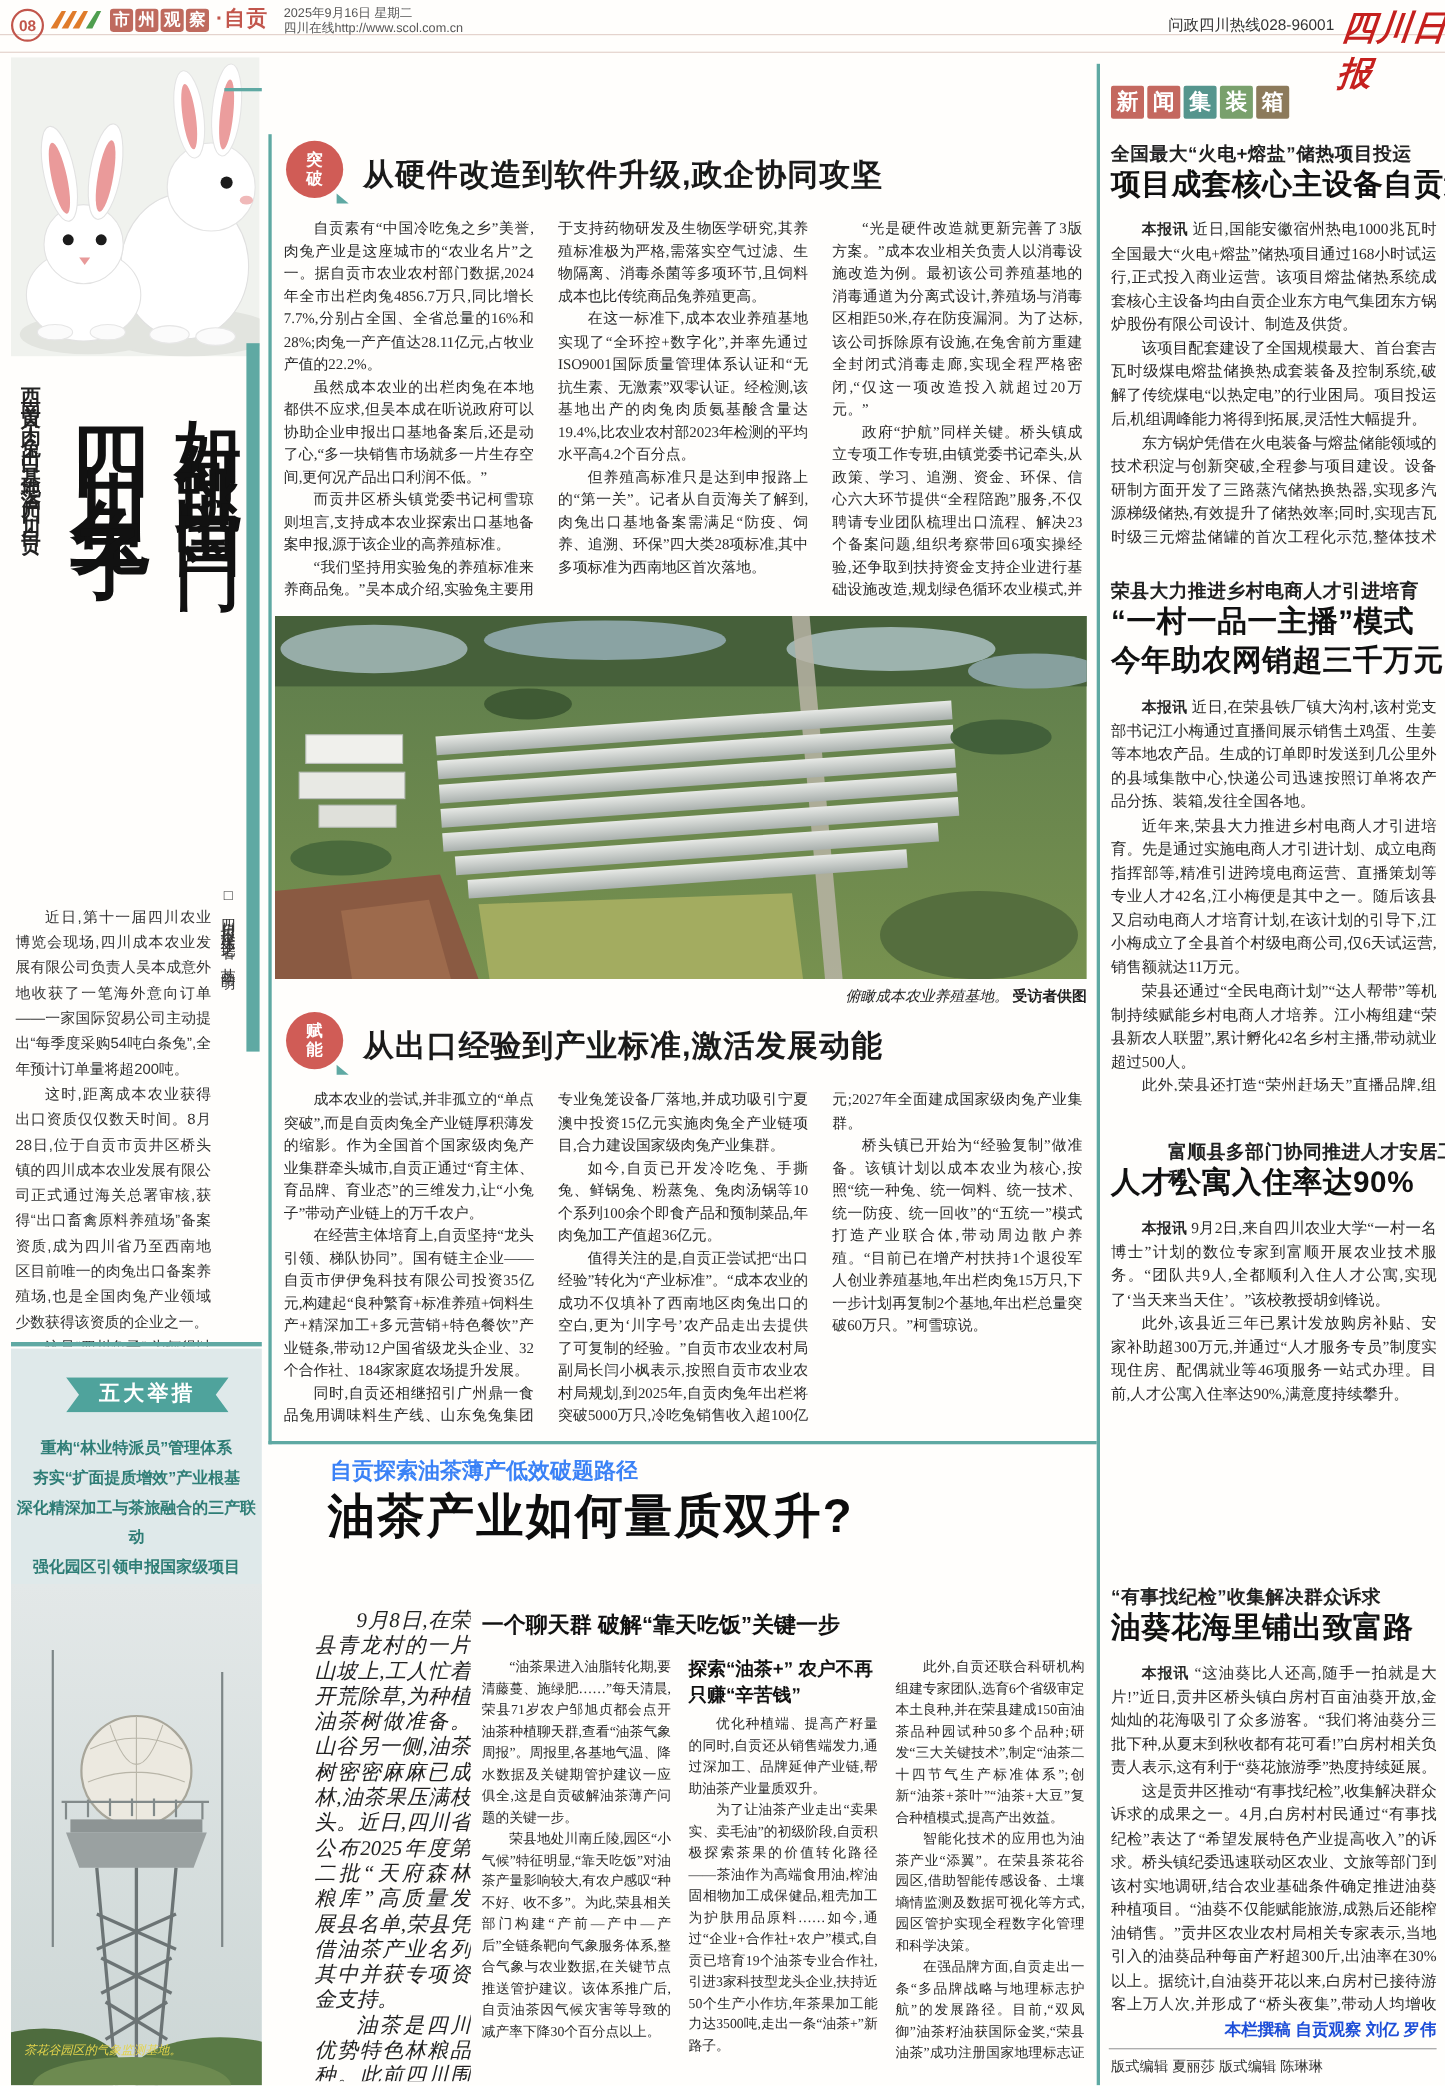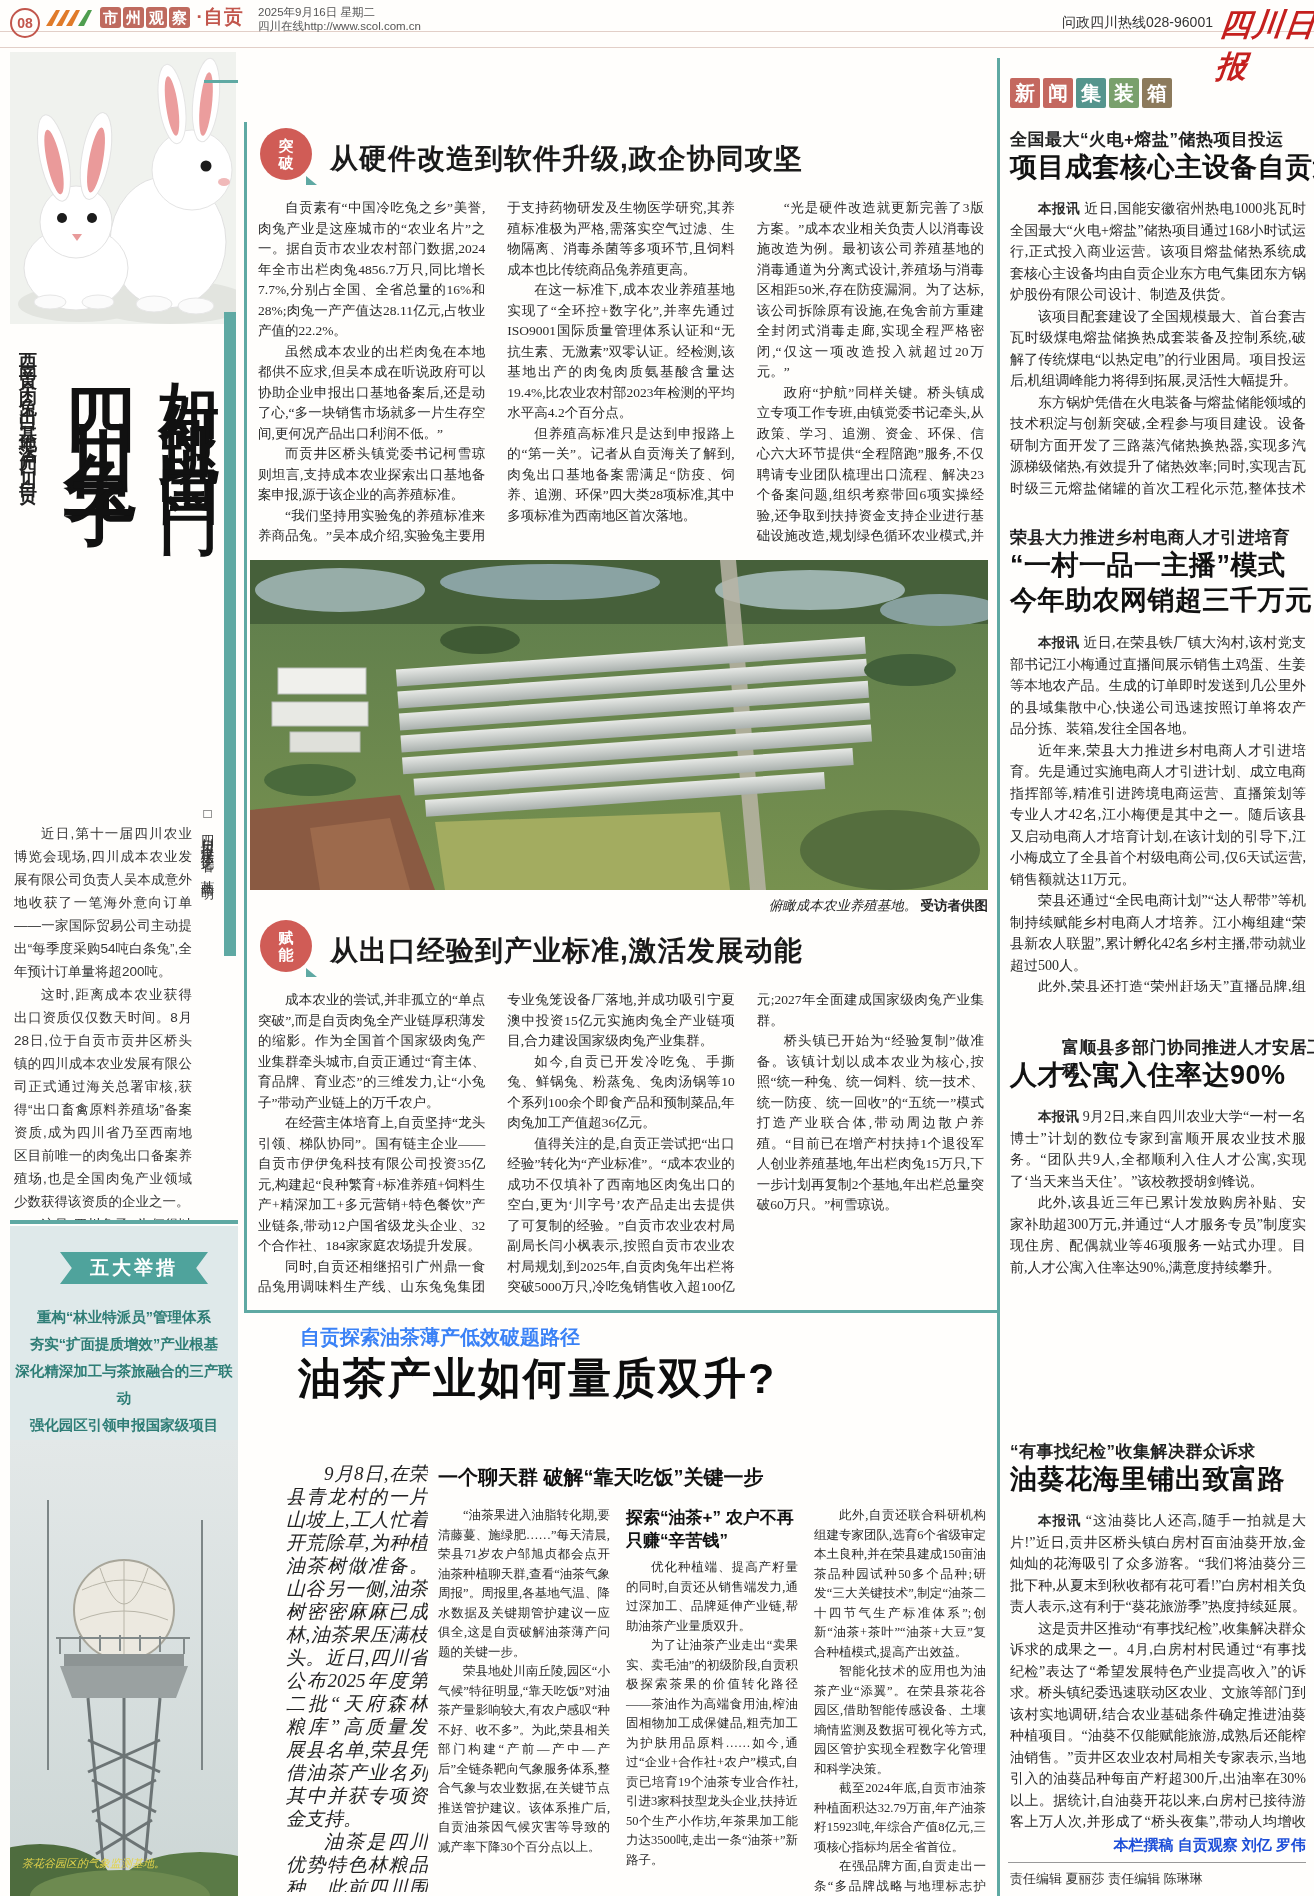--- a/index.html
+++ b/index.html
@@ -256,21 +256,21 @@
   <div class="kicker sans" style="left:1010px;top:1440px;">“有事找纪检”收集解决群众诉求</div>
   <div class="nhead sans" style="left:1010px;top:1462px;">油葵花海里铺出致富路</div>
   <div class="nbody" style="left:1010px;top:1510px;width:296px;height:318px;">
     <p><b class="dl">本报讯</b> <span>“这油葵比人还高,随手一拍就是大片!”近日,贡井区桥头镇白房村百亩油葵开放,金灿灿的花海吸引了众多游客。“我们将油葵分三批下种,从夏末到秋收都有花可看!”白房村相关负责人表示,这有利于“葵花旅游季”热度持续延展。</span></p>
     <p>这是贡井区推动“有事找纪检”,收集解决群众诉求的成果之一。4月,白房村村民通过“有事找纪检”表达了“希望发展特色产业提高收入”的诉求。桥头镇纪委迅速联动区农业、文旅等部门到该村实地调研,结合农业基础条件确定推进油葵种植项目。“油葵不仅能赋能旅游,成熟后还能榨油销售。”贡井区农业农村局相关专家表示,当地引入的油葵品种每亩产籽超300斤,出油率在30%以上。据统计,自油葵开花以来,白房村已接待游客上万人次,并形成了“桥头夜集”,带动人均增收超300元。</p>
 
   </div>
 
   <div class="ncredit sans" style="left:1010px;top:1836px;width:296px;text-align:right;">本栏撰稿 自贡观察 刘亿 罗伟</div>
   <div class="abs" style="left:1008px;top:1862px;width:298px;height:1px;background:#999;"></div>
-  <div class="editors sans" style="left:1010px;top:1870px;">责任编辑 夏丽莎    责任编辑 陈琳琳</div>
+  <div class="editors sans" style="left:1010px;top:1870px;">版式编辑 夏丽莎    版式编辑 陈琳琳</div>
 
   <div class="tealbar" style="left:10px;top:1220px;width:228px;height:3.5px;"></div>
   <div class="panel">
     <div class="ribbon sans">五大举措</div>
     <div class="measures sans">
       <div>重构“林业特派员”管理体系</div>
       <div>夯实“扩面提质增效”产业根基</div>
       <div>深化精深加工与茶旅融合的三产联动</div>
       <div>强化园区引领申报国家级项目</div>
       <div>拓宽多元资金渠道</div>
@@ -330,18 +330,17 @@
   <div class="tsub1 sans" style="left:438px;top:1464px;">一个聊天群 破解“靠天吃饭”关键一步</div>
 
   <div class="tcols" style="left:438px;top:1506px;width:548px;height:390px;">
     <p>“油茶果进入油脂转化期,要清藤蔓、施绿肥……”每天清晨,荣县71岁农户邹旭贞都会点开油茶种植聊天群,查看“油茶气象周报”。周报里,各基地气温、降水数据及关键期管护建议一应俱全,这是自贡破解油茶薄产问题的关键一步。</p>
     <p>荣县地处川南丘陵,园区“小气候”特征明显,“靠天吃饭”对油茶产量影响较大,有农户感叹“种不好、收不多”。为此,荣县相关部门构建“产前—产中—产后”全链条靶向气象服务体系,整合气象与农业数据,在关键节点推送管护建议。该体系推广后,自贡油茶因气候灾害等导致的减产率下降30个百分点以上。</p>
     <div class="tsub2">探索“油茶+” 农户不再只赚“辛苦钱”</div>
     <p>优化种植端、提高产籽量的同时,自贡还从销售端发力,通过深加工、品牌延伸产业链,帮助油茶产业量质双升。</p>
     <p>为了让油茶产业走出“卖果实、卖毛油”的初级阶段,自贡积极探索茶果的价值转化路径——茶油作为高端食用油,榨油固相物加工成保健品,粗壳加工为护肤用品原料……如今,通过“企业+合作社+农户”模式,自贡已培育19个油茶专业合作社,引进3家科技型龙头企业,扶持近50个生产小作坊,年茶果加工能力达3500吨,走出一条“油茶+”新路子。</p>
     <p>此外,自贡还联合科研机构组建专家团队,选育6个省级审定本土良种,并在荣县建成150亩油茶品种园试种50多个品种;研发“三大关键技术”,制定“油茶二十四节气生产标准体系”;创新“油茶+茶叶”“油茶+大豆”复合种植模式,提高产出效益。</p>
     <p>智能化技术的应用也为油茶产业“添翼”。在荣县茶花谷园区,借助智能传感设备、土壤墒情监测及数据可视化等方式,园区管护实现全程数字化管理和科学决策。</p>
-    <p>截至2024年底,自贡市油茶种植面积达32.79万亩,年产油茶籽15923吨,年综合产值8亿元,三项核心指标均居全省首位。</p>
     <p>在强品牌方面,自贡走出一条“多品牌战略与地理标志护航”的发展路径。目前,“双凤御”油茶籽油获国际金奖,“荣县油茶”成功注册国家地理标志证明商标,7个核心山茶油品牌产值超5亿元。</p>
 
   </div>
 
 </div>
 
 </body></html>

